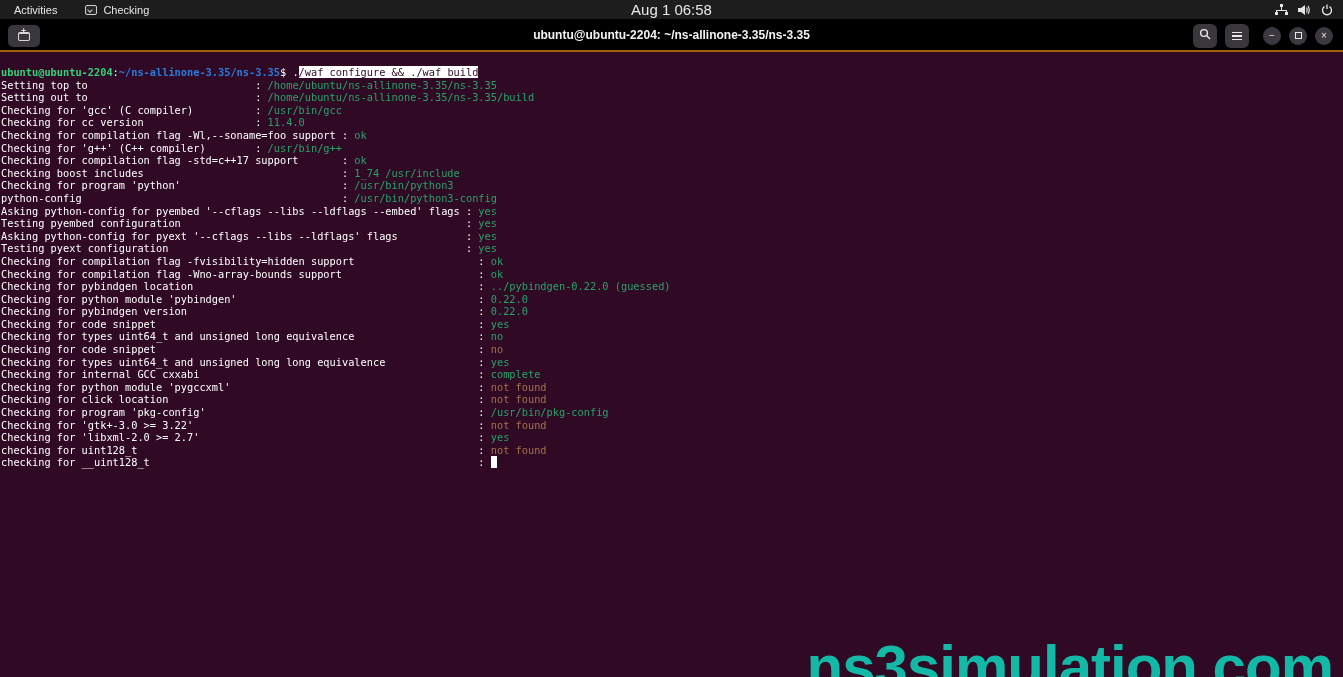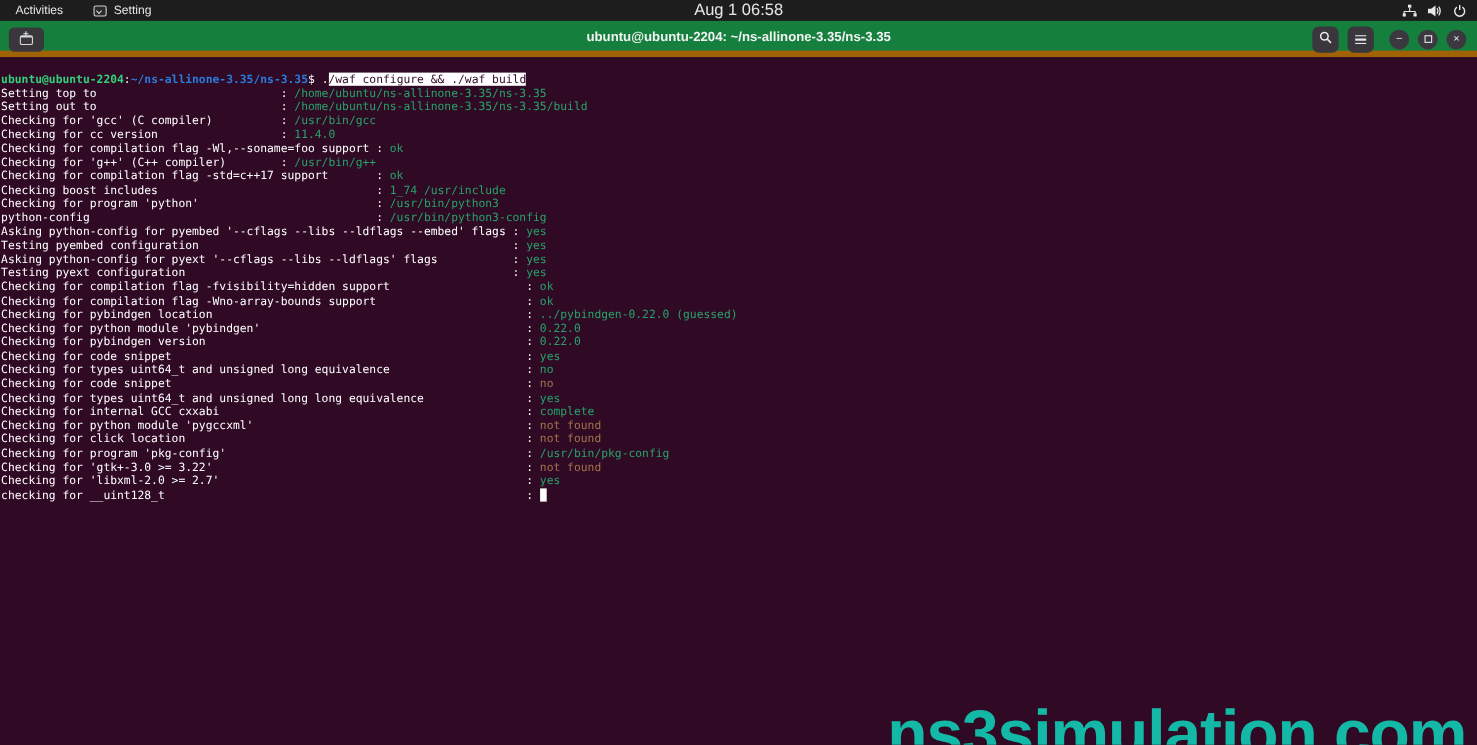--- a/index.html
+++ b/index.html
@@ -16,22 +16,22 @@
               background:#2a2a2a; position:relative; display:inline-block; }
   .term-ico::after { content:""; position:absolute; left:2px; top:2px; width:3px; height:3px;
                      border-left:1px solid #cfcfcf; border-bottom:1px solid #cfcfcf;
                      transform:rotate(-45deg); }
   .tb-clock { position:absolute; left:50%; transform:translateX(-50%); font-weight:normal; font-size:15px; }
   .tb-right { position:absolute; right:10px; top:0; height:19px; display:flex;
               align-items:center; gap:10px; }
   .tb-right svg { display:block; }
 
   
-  .headerbar { position:relative; width:100%; height:33px; background:#15803d;
-               border-bottom:6px solid #a16207; display:flex; align-items:center; }
+  .headerbar { position:relative; width:100%; height:33px; background:#000000;
+               border-bottom:2px solid #a16207; display:flex; align-items:center; }
   .newtab-btn { position:absolute; left:8px; top:6px; width:32px; height:22px;
                 background:#39373c; border:none; border-radius:5px; cursor:pointer;
                 display:flex; align-items:center; justify-content:center; }
   .newtab-glyph { width:12px; height:9px; border:1px solid #d8d8d8; border-top-width:2px;
                   border-radius:2px; position:relative; display:block; }
   .newtab-glyph::before { content:"+"; position:absolute; left:2px; top:-8px;
                           color:#d8d8d8; font-size:9px; font-weight:bold; }
   .hb-title { position:absolute; left:50%; transform:translateX(-50%);
               color:#f2f2f2; font-size:12px; font-weight:bold; white-space:nowrap; }
   .hb-right { position:absolute; right:10px; top:0; height:33px; display:flex;
@@ -67,21 +67,21 @@
                font-family:"Liberation Sans", sans-serif; }
 </style>
 </head>
 <body>
 
 <div class="topbar">
   <div class="tb-left">
     <span class="activities">Activities</span>
     <span class="appmenu">
       <span class="term-ico"></span>
-      <span>Setting</span>
+      <span>Checking</span>
     </span>
   </div>
   <div class="tb-clock">Aug 1  06:58</div>
   <div class="tb-right">
     <span>
       <svg width="13" height="12" viewBox="0 0 13 12" fill="#e6e6e6">
         <rect x="5" y="0" width="3" height="3"></rect>
           <rect x="0" y="8" width="3" height="3"></rect>
         <rect x="10" y="8" width="3" height="3"></rect>
         <path d="M6 3h1v3H6z M1 6h11v1H1z M1 6h1v2H1z M11 6h1v2h-1z"></path>
@@ -155,16 +155,17 @@
       <div class="term-line"><span class="s-fg">Checking for code snippet                                                    : </span><span class="s-green">yes</span></div>
       <div class="term-line"><span class="s-fg">Checking for types uint64_t and unsigned long equivalence                    : </span><span class="s-green">no</span></div>
       <div class="term-line"><span class="s-fg">Checking for code snippet                                                    : </span><span class="s-orange">no</span></div>
       <div class="term-line"><span class="s-fg">Checking for types uint64_t and unsigned long long equivalence               : </span><span class="s-green">yes</span></div>
       <div class="term-line"><span class="s-fg">Checking for internal GCC cxxabi                                             : </span><span class="s-green">complete</span></div>
       <div class="term-line"><span class="s-fg">Checking for python module 'pygccxml'                                        : </span><span class="s-orange">not found</span></div>
       <div class="term-line"><span class="s-fg">Checking for click location                                                  : </span><span class="s-orange">not found</span></div>
       <div class="term-line"><span class="s-fg">Checking for program 'pkg-config'                                            : </span><span class="s-green">/usr/bin/pkg-config</span></div>
       <div class="term-line"><span class="s-fg">Checking for 'gtk+-3.0 &gt;= 3.22'                                              : </span><span class="s-orange">not found</span></div>
       <div class="term-line"><span class="s-fg">Checking for 'libxml-2.0 &gt;= 2.7'                                             : </span><span class="s-green">yes</span></div>
+      <div class="term-line"><span class="s-fg">checking for uint128_t                                                       : </span><span class="s-orange">not found</span></div>
       <div class="term-line"><span class="s-fg">checking for __uint128_t                                                     : </span><span class="cursor"></span></div>
     </div>
   <div class="watermark">ns3simulation.com</div>
 </div>
 
 </body></html>

